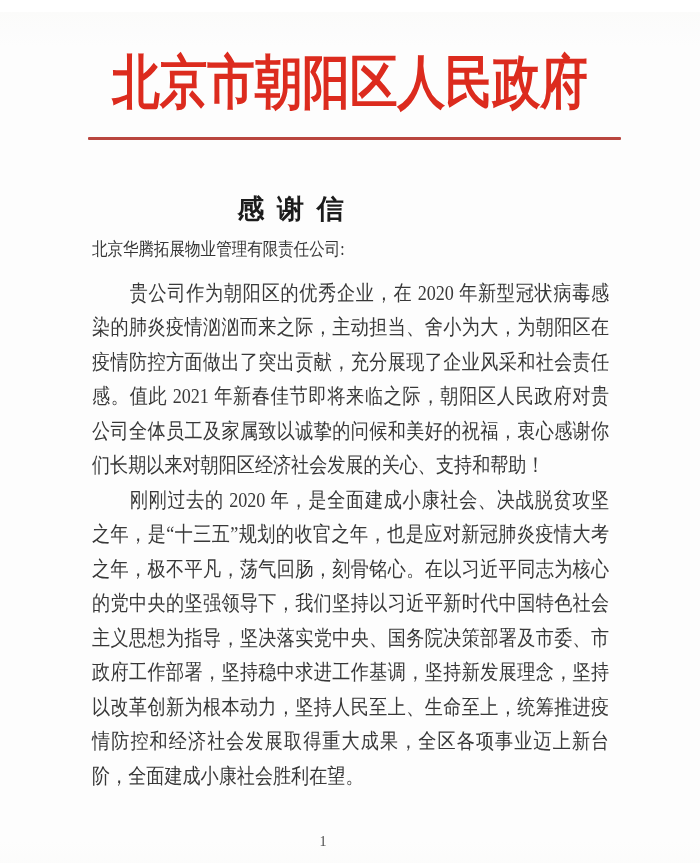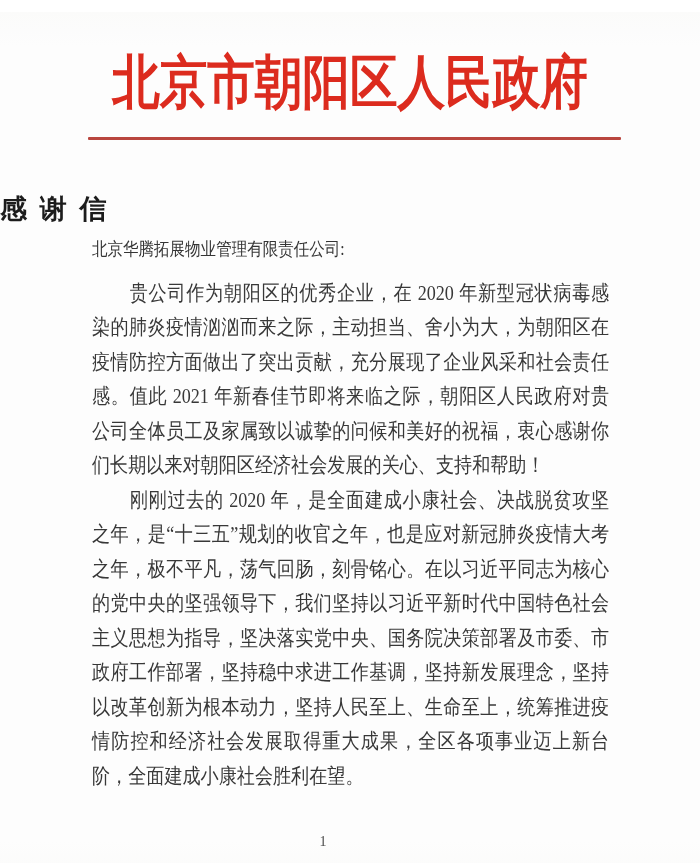--- a/index.html
+++ b/index.html
@@ -28,21 +28,21 @@
     white-space: nowrap;
   }
   .rule {
     position: absolute; left: 88px; top: 125px;
     width: 533px; height: 3px;
     background: #b9463f;
     border-radius: 1px;
   }
   .letter-title {
     position: absolute; left: 0; top: 180px; width: 584px;
-    text-align: left;
+    text-align: center;
     font-size: 27px; font-weight: bold;
     line-height: 34px;
     color: #1c1c1c;
     letter-spacing: 3px;
     white-space: pre;
   }
   .body-block {
     position: absolute; left: 92px; top: 220px;
     width: 600px;
     transform: scaleX(0.862);

